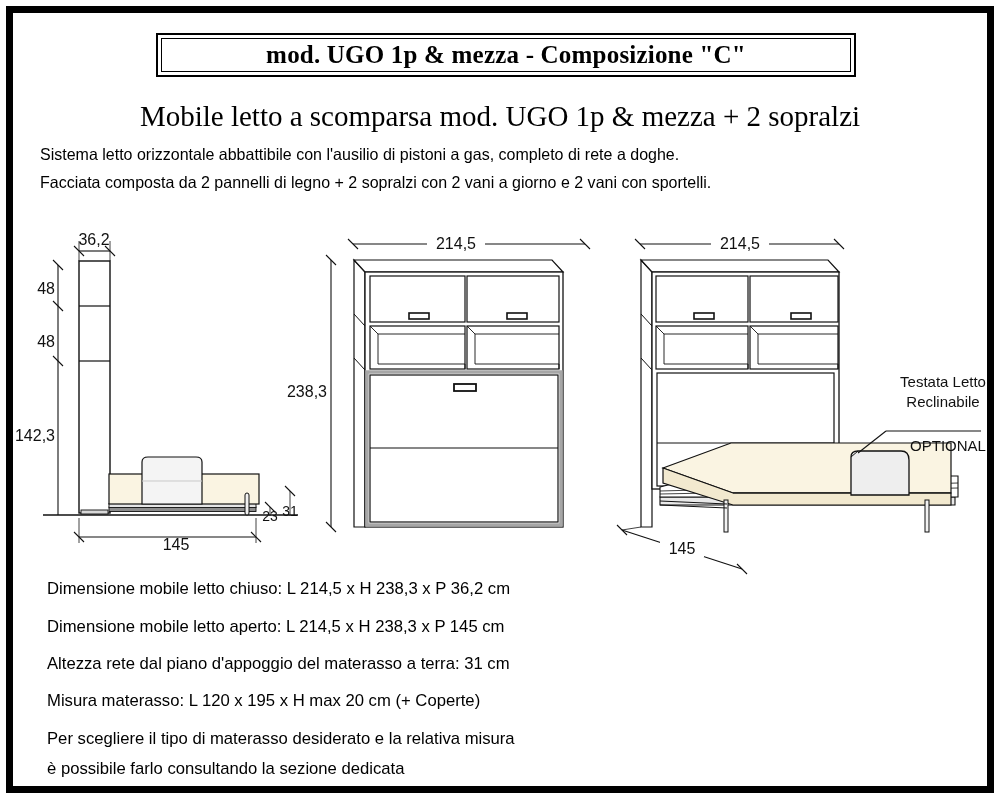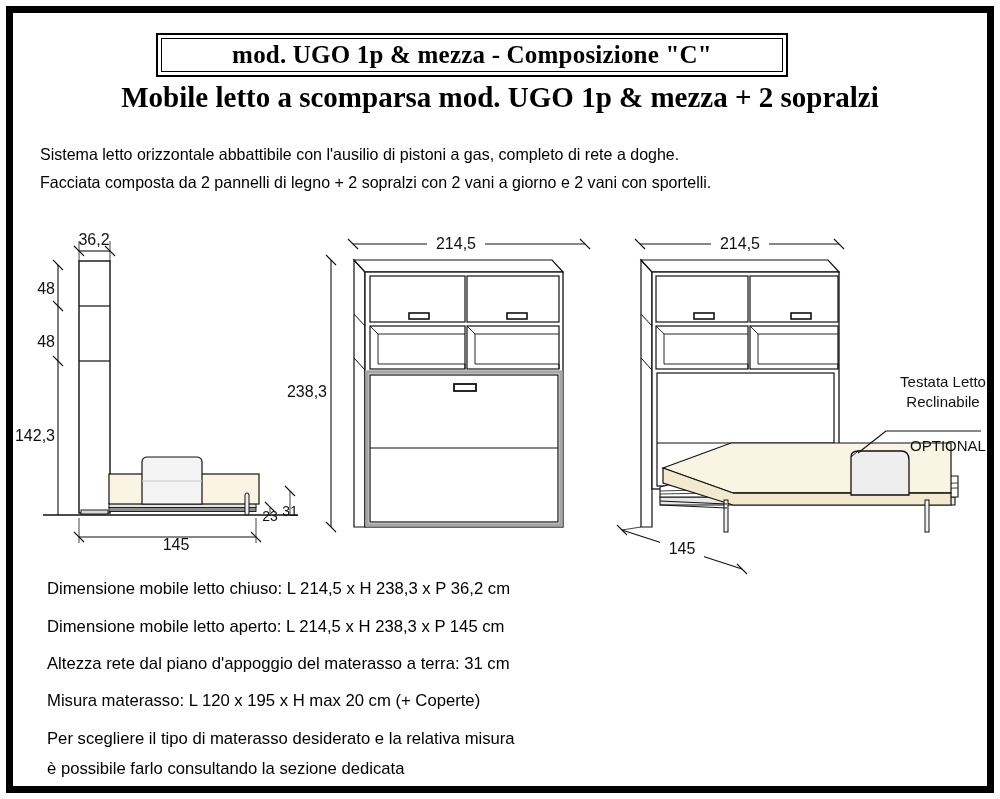--- a/index.html
+++ b/index.html
@@ -20,21 +20,21 @@
     border:7px solid #000;
     box-sizing:border-box;
     background:#fff;
   }
   #inner{
     position:absolute;left:0;top:0;width:100%;height:100%;
   }
 
   
   .title-box{
-    position:absolute;left:150px;top:26px;width:632px;height:44px;
+    position:absolute;left:150px;top:26px;width:700px;height:44px;
     border:2px solid #000;
     box-sizing:border-box;
     background:#fff;
   }
   .title-box .inner-line{
     position:absolute;left:3px;top:3px;right:3px;bottom:3px;
     border:1px solid #000;
     box-sizing:border-box;
     display:flex;align-items:center;justify-content:center;
   }
@@ -101,21 +101,21 @@
 <div id="page">
   <div id="frame">
     <div id="inner">
 
       <div class="title-box" style="left:143px;top:20px;">
         <div class="inner-line">
           <span class="title-text">mod. UGO 1p &amp; mezza - Composizione "C"</span>
         </div>
       </div>
 
-      <div class="heading" style="top:68px;font-weight:bold;">Mobile letto a scomparsa mod. UGO 1p &amp; mezza + 2 sopralzi</div>
+      <div class="heading" style="top:87px;">Mobile letto a scomparsa mod. UGO 1p &amp; mezza + 2 sopralzi</div>
       <div class="subline l1" style="left:27px;top:132px;">Sistema letto orizzontale abbattibile con l'ausilio di pistoni a gas, completo di rete a doghe.</div>
       <div class="subline l2" style="left:27px;top:160px;">Facciata composta da 2 pannelli di legno + 2 sopralzi con 2 vani a giorno e 2 vani con sportelli.</div>
 
       <div class="draw">
         <svg width="1000" height="799" viewBox="0 0 1000 799" xmlns="http://www.w3.org/2000/svg">
           <defs>
             <g id="tickH">
               <line x1="-5" y1="-5" x2="5" y2="5" stroke="#111" stroke-width="1.2"></line>
             </g>
           </defs>

